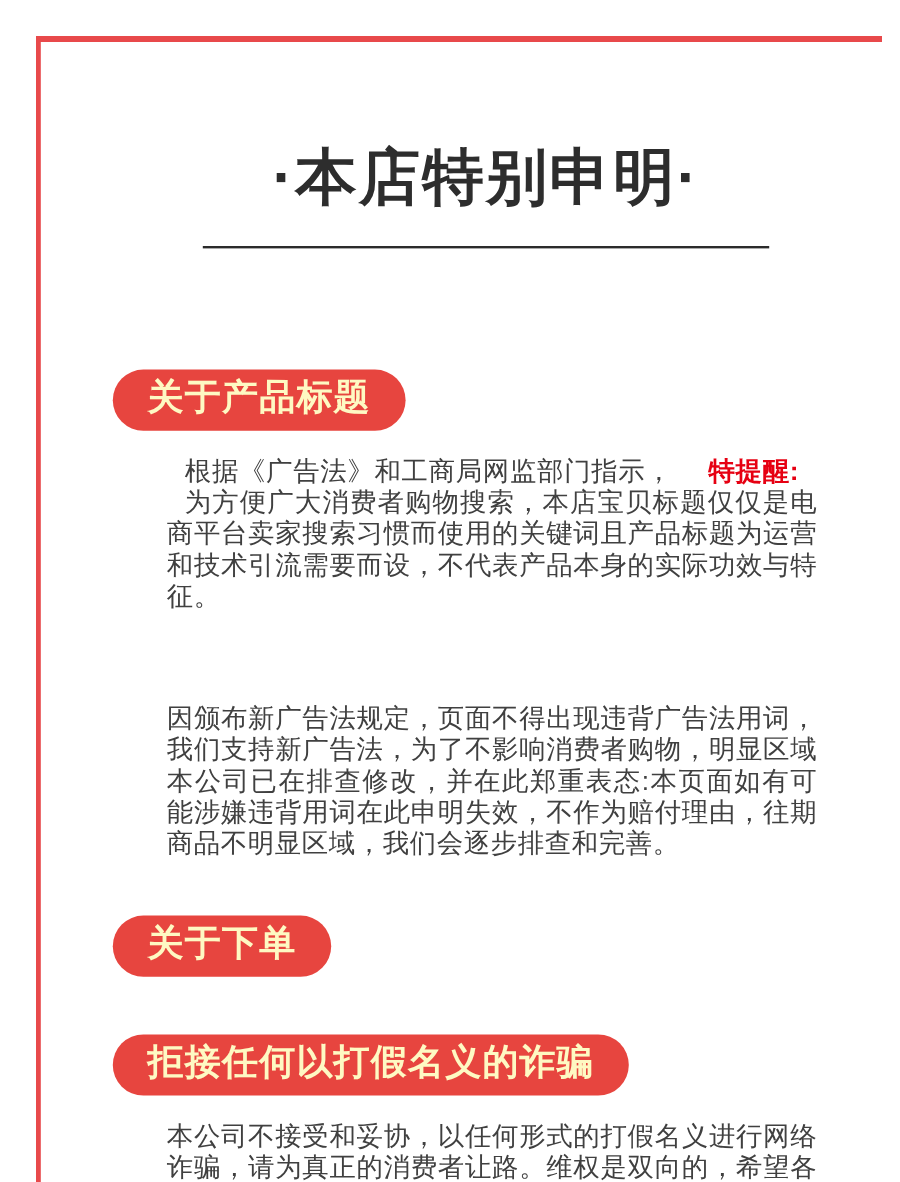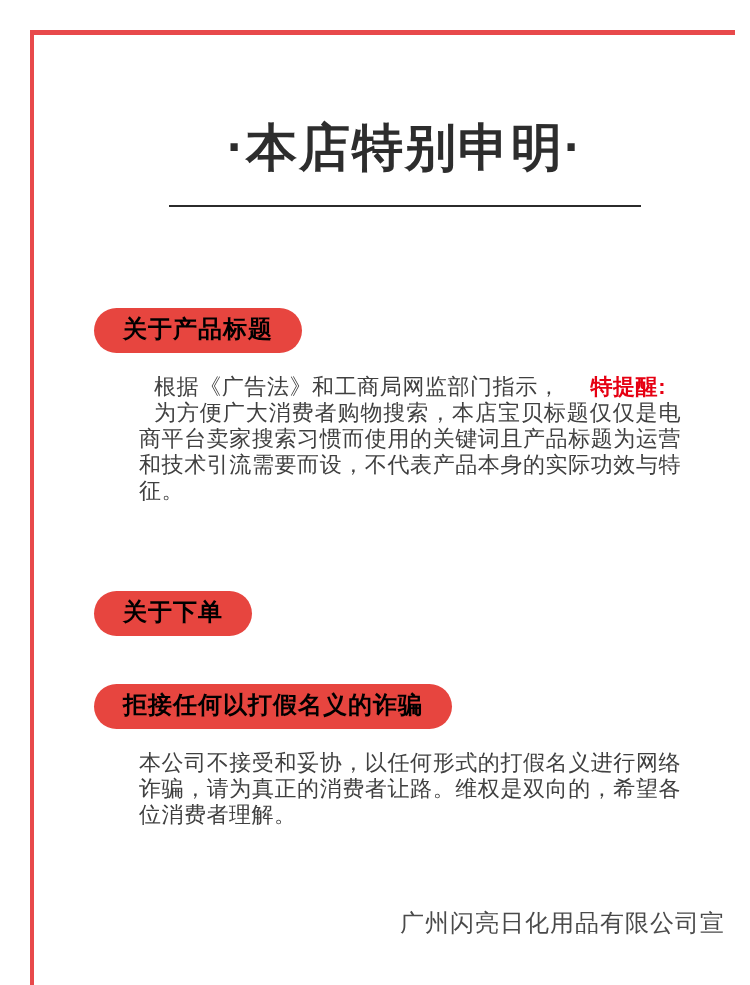--- a/index.html
+++ b/index.html
@@ -38,22 +38,22 @@
     height:0;
   }
   .content{padding:0 30px;}
   .section{margin-top:10px;}
   .section.sec1{margin-top:56px;}
   .section.sec3{margin-top:2px;}
   .section.sec4{margin-top:18px;}
   .section-label{
     display:inline-block;
     background:var(--accent);
-    color:#000000;
-    font-size:24px;
+    color:#fef9c3;
+    font-size:30px;
     font-weight:700;
     line-height:1;
     letter-spacing:1px;
     padding:9px 29px 12px;
     border-radius:27px;
   }
   .section-body{
     margin:6px 20px 0 30px;
     font-size:22px;
     line-height:26px;
@@ -83,20 +83,21 @@
   <div class="title-underline"></div>
 
   <div class="content">
 
     <div class="section sec1">
       <div class="section-label">关于产品标题</div>
       <p class="section-body"><span>根据《广告法》和工商局网监部门指示，</span><span class="highlight">特提醒:</span><span>为方便广大消费者购物搜索，本店宝贝标题仅仅是电商平台卖家搜索习惯而使用的关键词且产品标题为运营和技术引流需要而设，不代表产品本身的实际功效与特征。</span></p>
     </div>
 
     <div class="section sec2">
+      <p class="section-body">因颁布新广告法规定，页面不得出现违背广告法用词，我们支持新广告法，为了不影响消费者购物，明显区域本公司已在排查修改，并在此郑重表态:本页面如有可能涉嫌违背用词在此申明失效，不作为赔付理由，往期商品不明显区域，我们会逐步排查和完善。</p>
     </div>
 
     <div class="section sec3">
       <div class="section-label">关于下单</div>
     </div>
 
     <div class="section sec4">
       <div class="section-label">拒接任何以打假名义的诈骗</div>
       <p class="section-body">本公司不接受和妥协，以任何形式的打假名义进行网络诈骗，请为真正的消费者让路。维权是双向的，希望各位消费者理解。</p>
     </div>

